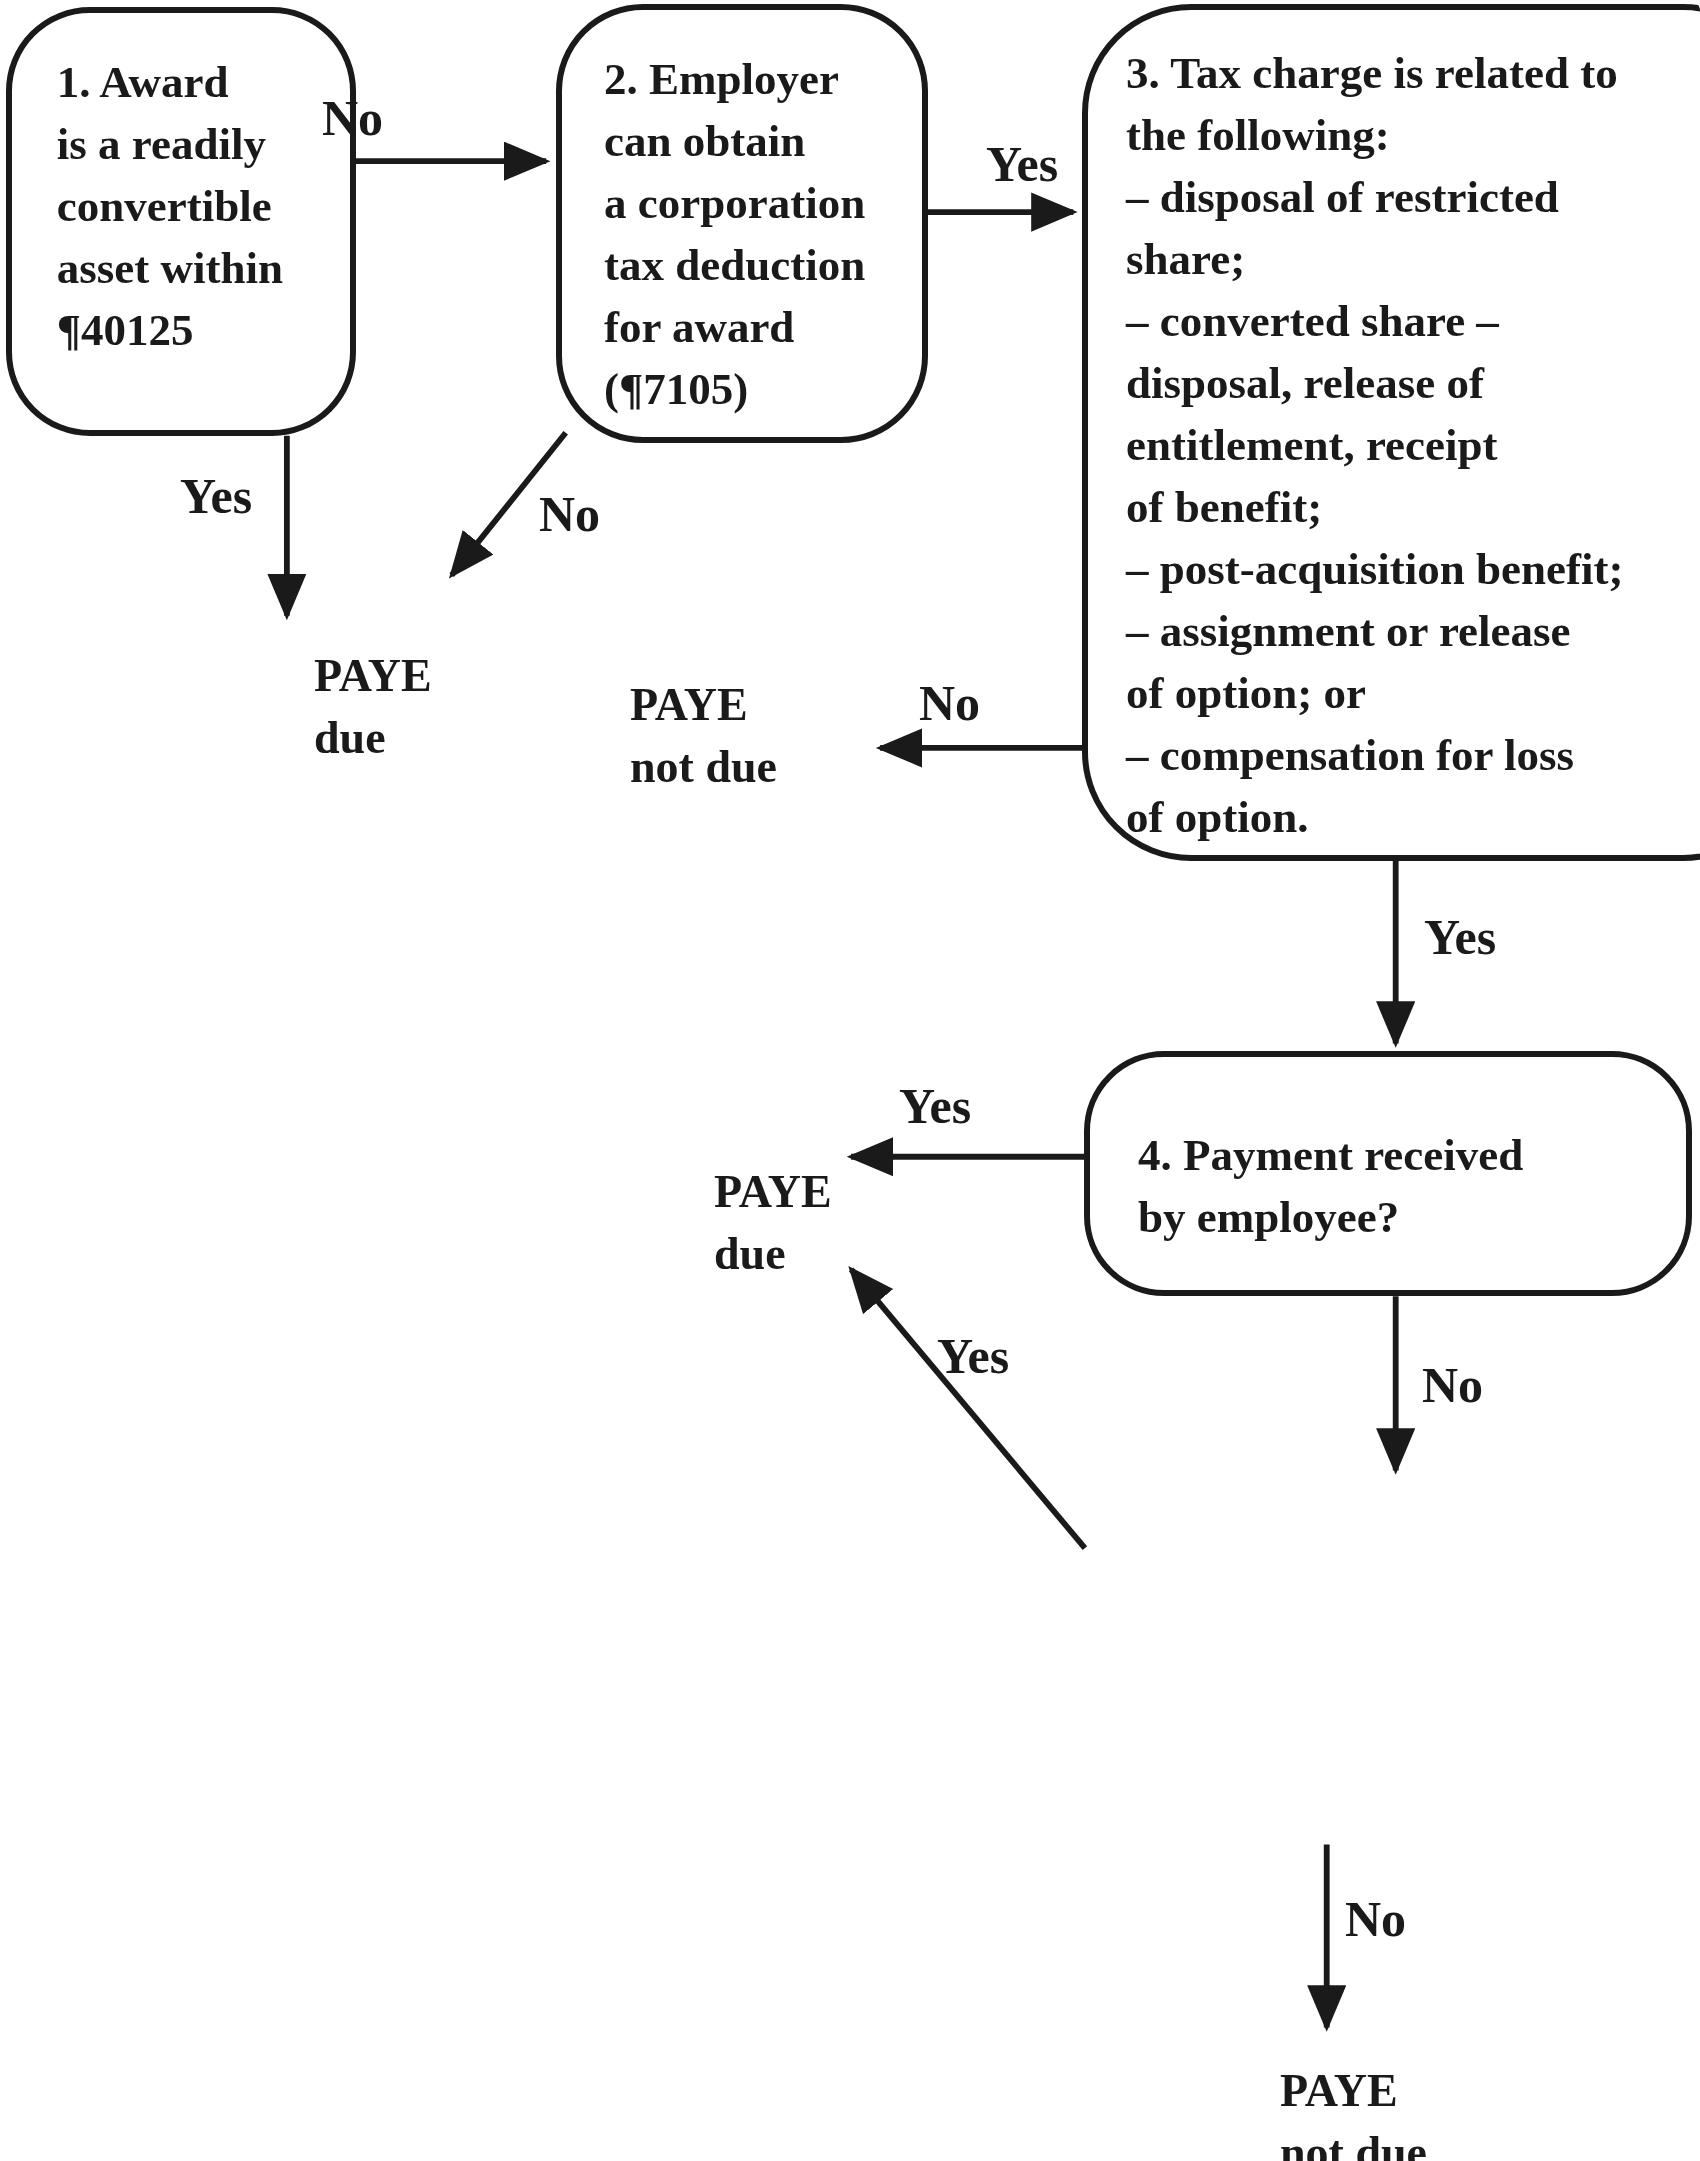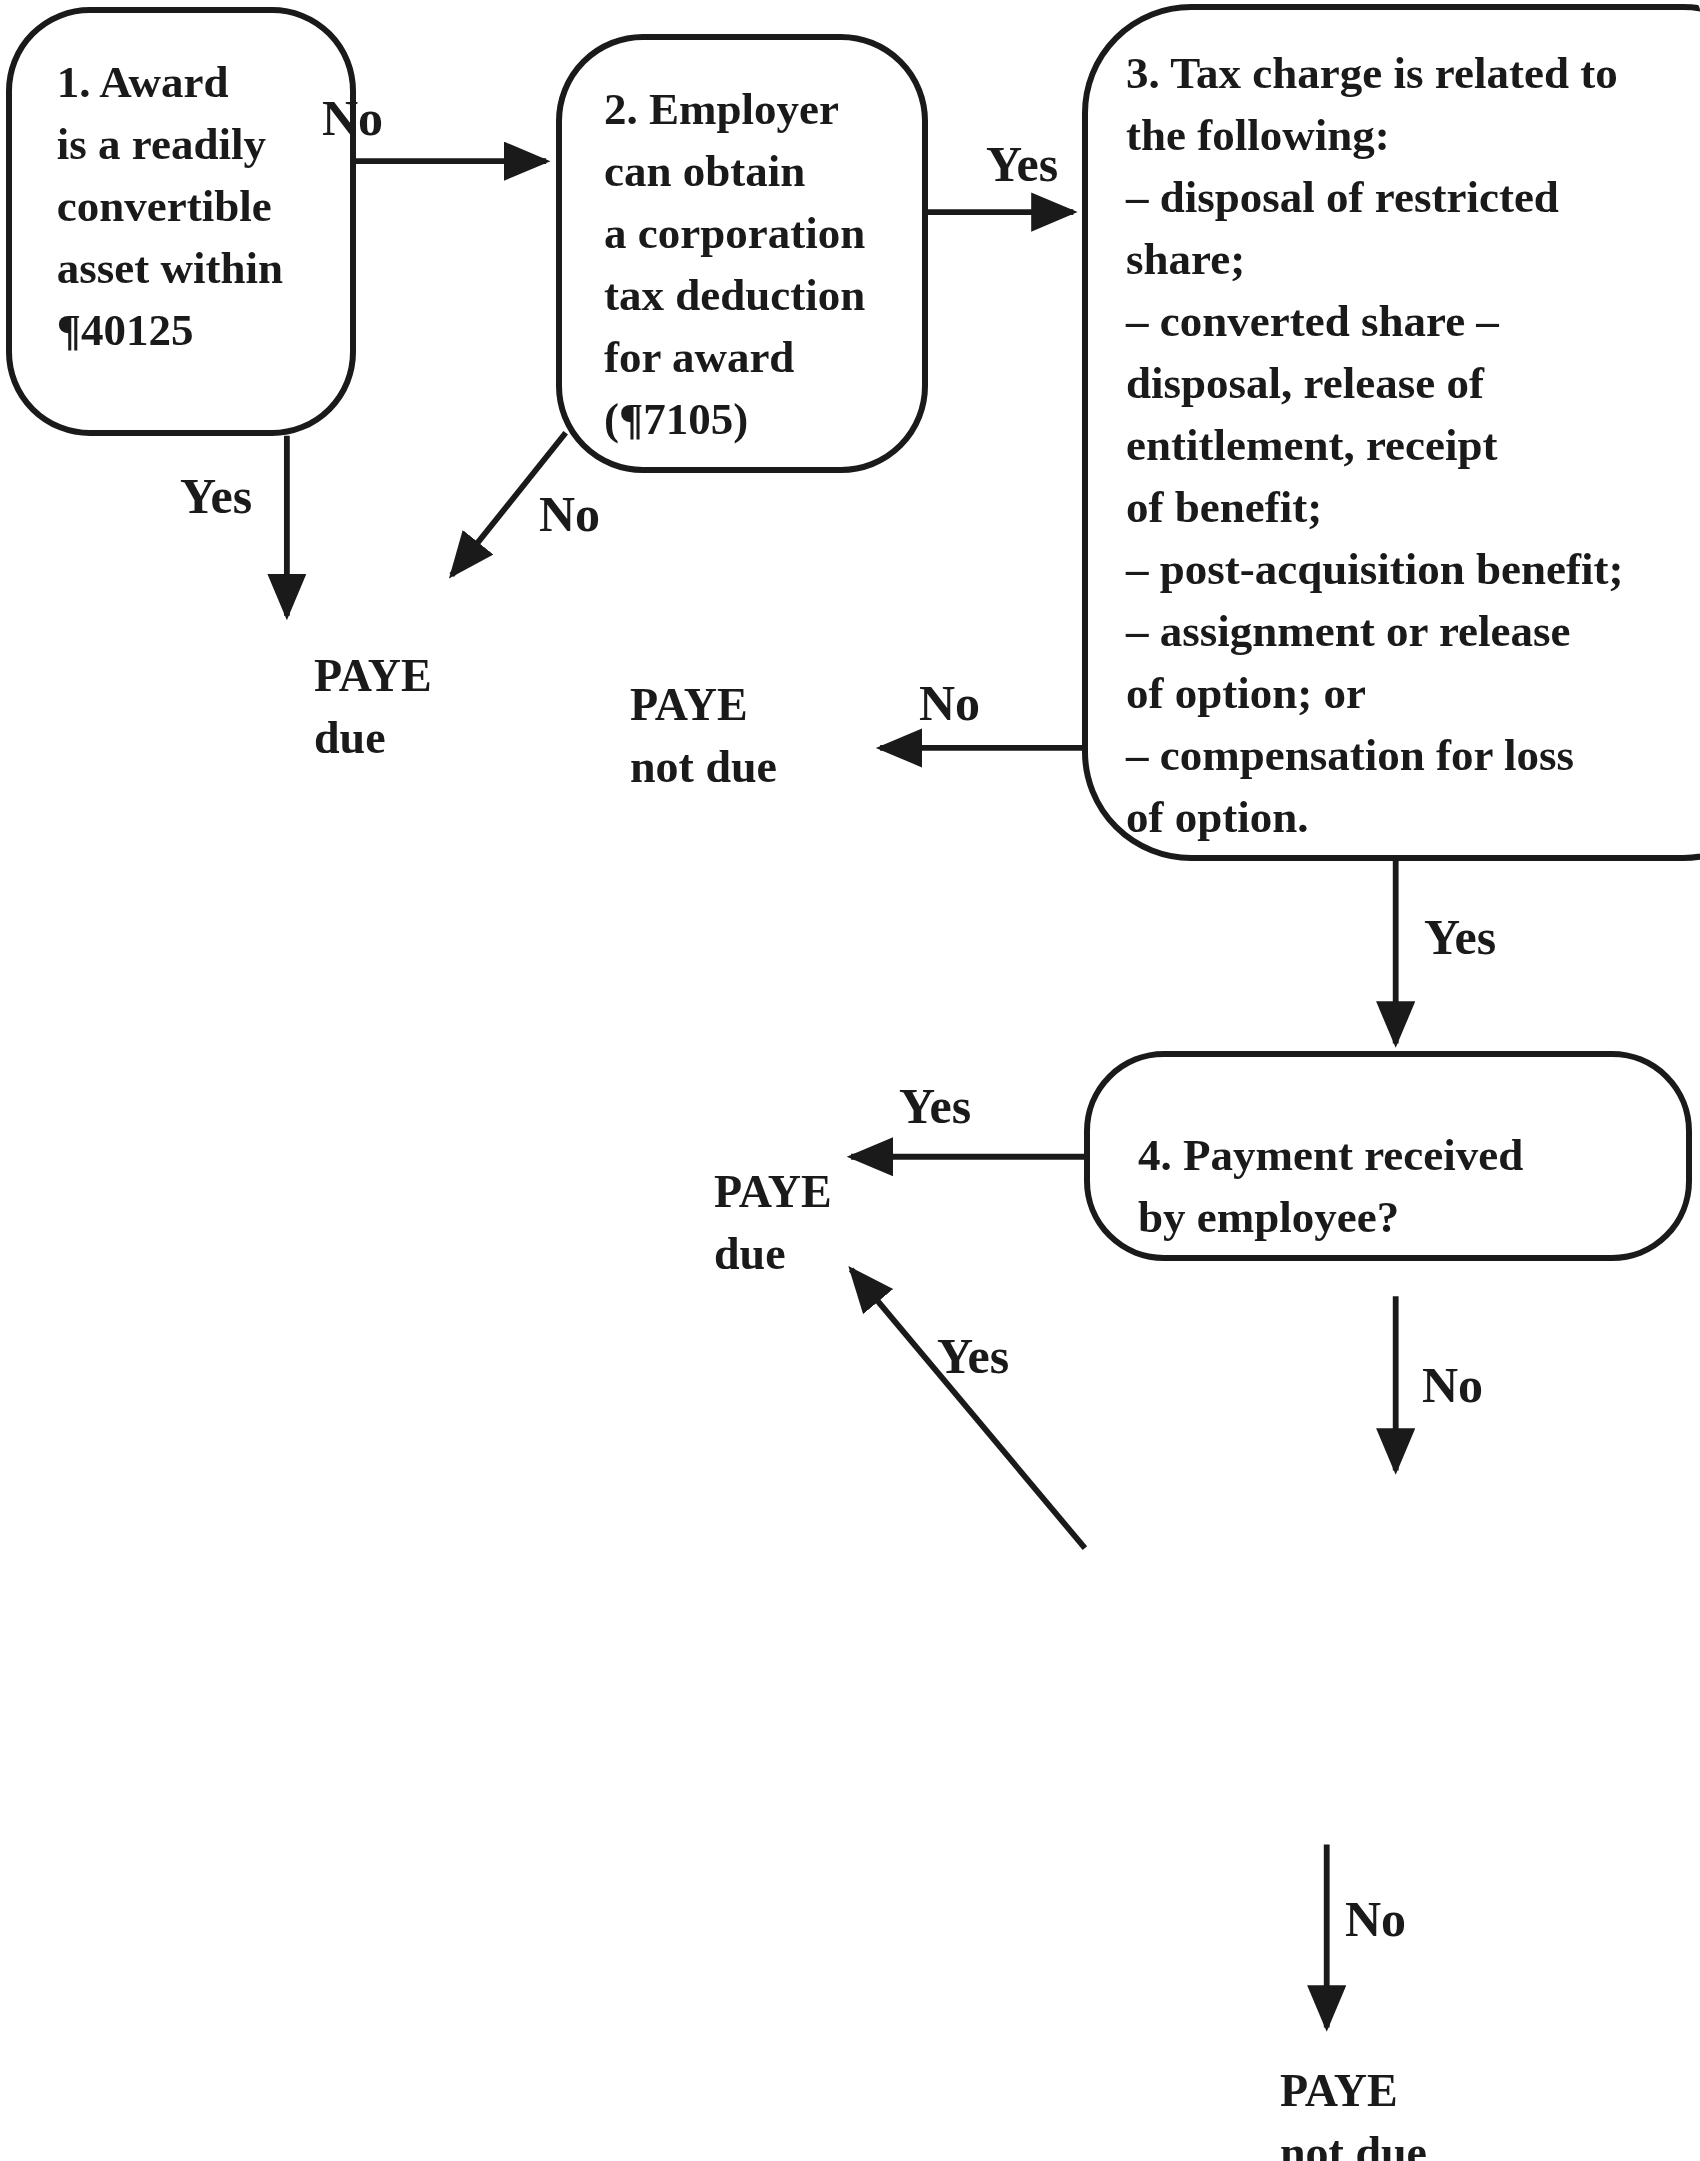--- a/index.html
+++ b/index.html
@@ -79,21 +79,21 @@
   </svg>
 
   <div class="node" style="left:5.8px; top:7.3px; width:350px; height:429px; border-radius:84px;">
     <div class="node-text" style="padding:38px 22px 0 45px;">1. Award
 is a readily
 convertible
 asset within
 ¶40125</div>
   </div>
 
-  <div class="node" style="left:556px; top:3.6px; width:372px; height:439px; border-radius:87px;margin-top:30px;">
+  <div class="node" style="left:556px; top:3.6px; width:372px; height:439px; border-radius:87px;">
     <div class="node-text" style="padding:38px 14.5px 0 42px;">2. Employer
 can obtain
 a corporation
 tax deduction
 for award
 (¶7105)</div>
   </div>
 
   <div class="node" style="left:1082px; top:3.6px; width:710px; height:857px; border-radius:109px;">
     <div class="node-text" style="padding:32px 14.5px 0 38px;">3. Tax charge is related to
@@ -104,21 +104,21 @@
 disposal, release of
 entitlement, receipt
 of benefit;
 – post-acquisition benefit;
 – assignment or release
 of option; or
 – compensation for loss
 of option.</div>
   </div>
 
-  <div class="node" style="left:1084px; top:1051px; width:608px; height:210px; border-radius:80px;">
+  <div class="node" style="left:1084px; top:1051px; width:608px; height:245px; border-radius:80px;">
     <div class="node-text" style="padding:67px 14.5px 0 48px;">4. Payment received
 by employee?</div>
   </div>
 
 
   <div class="terminal" style="left:314px; top:645px;">PAYE
 due</div>
 
   <div class="terminal" style="left:630px; top:674px;">PAYE
 not due</div>

